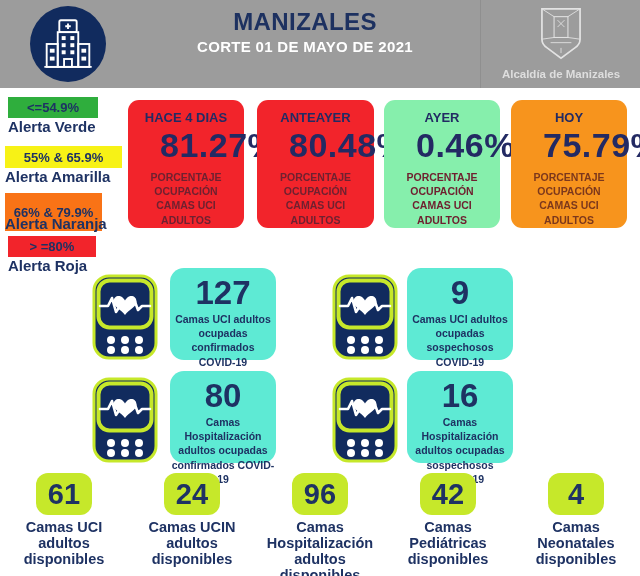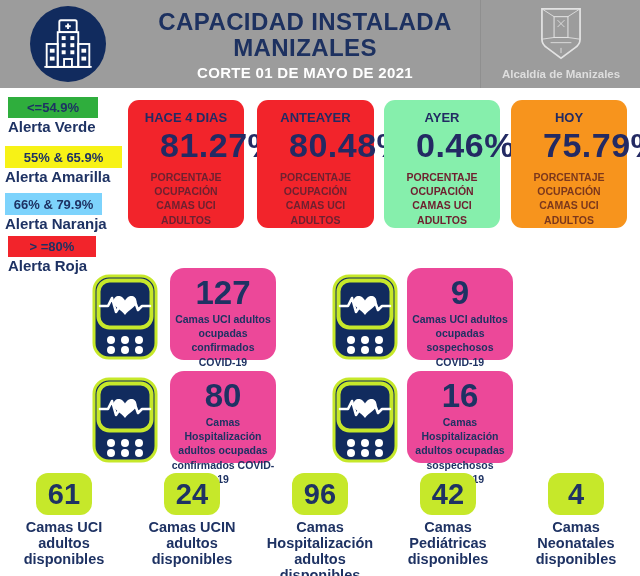--- a/index.html
+++ b/index.html
@@ -19,42 +19,42 @@
   .logo-caption{font-size:11.5px;font-weight:bold;color:#dedede;margin-top:1px;}
 
   
   .legend-box{position:absolute;display:flex;align-items:center;justify-content:center;
               font-size:13px;font-weight:bold;color:#1e3263;}
   .legend-label{position:absolute;font-size:15px;font-weight:bold;color:#1e3263;}
   .lg-box-0{left:8px;top:97px;width:90px;height:21px;background:#2fae3d;}
   .lg-lab-0{left:8px;top:118px;}
   .lg-box-1{left:5px;top:146px;width:117px;height:22px;background:#f7f216;}
   .lg-lab-1{left:5px;top:168px;}
-  .lg-box-2{left:5px;top:193px;width:97px;height:22px;background:#7dd3fc;}
+  .lg-box-2{left:5px;top:193px;width:97px;height:38px;background:#f97316;}
   .lg-lab-2{left:5px;top:215px;}
   .lg-box-3{left:8px;top:236px;width:88px;height:21px;background:#f2242b;}
   .lg-lab-3{left:8px;top:257px;}
 
   
   .status-card{position:absolute;top:100px;height:128px;border-radius:11px;text-align:center;}
   .sc-0{left:128px;width:116px;background:#f2242b;}
   .sc-1{left:257px;width:117px;background:#f2242b;}
   .sc-2{left:384px;width:116px;background:#86efac;}
   .sc-3{left:511px;width:116px;background:#f7941d;}
   .status-period{margin-top:10px;font-size:13px;font-weight:bold;color:#222b63;}
   .status-value{margin-top:1px;font-size:34px;font-weight:bold;color:#232a63;letter-spacing:.5px;padding-left:32px;}
   .status-desc{margin-top:5px;font-size:10.5px;font-weight:bold;line-height:1.35;white-space:pre-line;}
   .sc-0 .status-desc,.sc-1 .status-desc,.sc-2 .status-desc{color:#6f2130;}
   .sc-3 .status-desc{color:#7c381c;}
 
   
   .monitor-icon{position:absolute;width:66px;height:86px;}
   .mi-0{left:92px;top:274px;}  .mi-1{left:332px;top:274px;}
   .mi-2{left:92px;top:377px;}  .mi-3{left:332px;top:377px;}
-  .occ-card{position:absolute;width:106px;height:92px;background:#ec4899;border-radius:14px;
+  .occ-card{position:absolute;width:106px;height:92px;background:#5eead4;border-radius:14px;
             text-align:center;color:#1e3263;}
   .oc-0{left:170px;top:268px;} .oc-1{left:407px;top:268px;}
   .oc-2{left:170px;top:371px;} .oc-3{left:407px;top:371px;}
   .occ-value{margin-top:8px;font-size:33px;line-height:1;font-weight:bold;}
   .occ-label{margin-top:3px;font-size:10.5px;font-weight:bold;line-height:1.35;white-space:pre-line;}
 
   
   .avail-col{position:absolute;top:473px;width:128px;text-align:center;}
   .ac-0{left:0;} .ac-1{left:128px;} .ac-2{left:256px;} .ac-3{left:384px;} .ac-4{left:512px;}
   .avail-pill{width:56px;height:42px;margin:0 auto;background:#c6e82a;border-radius:12px;
@@ -87,21 +87,20 @@
         <rect x="51" y="38" width="14" height="29"></rect>
         <rect x="15" y="44" width="6" height="5" fill="#ffffff" stroke="none"></rect>
         <rect x="55" y="44" width="6" height="5" fill="#ffffff" stroke="none"></rect>
         <rect x="15" y="54" width="6" height="5" fill="#ffffff" stroke="none"></rect>
         <rect x="55" y="54" width="6" height="5" fill="#ffffff" stroke="none"></rect>
         <path d="M8 67 H68"></path>
       </svg>
     </div>
 
     <div class="header-titles">
-      <div class="title-line">CAPACIDAD INSTALADA</div>
       <div class="title-line">MANIZALES</div>
       <div class="subtitle">CORTE 01 DE MAYO DE 2021</div>
     </div>
 
     <div class="logo-area">
       <svg width="52" height="58" viewBox="0 0 60 64">
         <path d="M8 3 H52 V38 Q52 44 46 48 L30 60 L14 48 Q8 44 8 38 Z" fill="none" stroke="#e3e3e3" stroke-width="2"></path>
         <rect x="22" y="12" width="16" height="24" fill="none" stroke="#e3e3e3" stroke-width="1.2"></rect>
         <path d="M8 3 L22 12 M52 3 L38 12 M8 38 L22 36 M52 38 L38 36 M18 42 H42 M30 48 v6" fill="none" stroke="#e3e3e3" stroke-width="1"></path>
         <path d="M26 16 l8 8 M34 16 l-8 8" stroke="#e3e3e3" stroke-width="1"></path>

